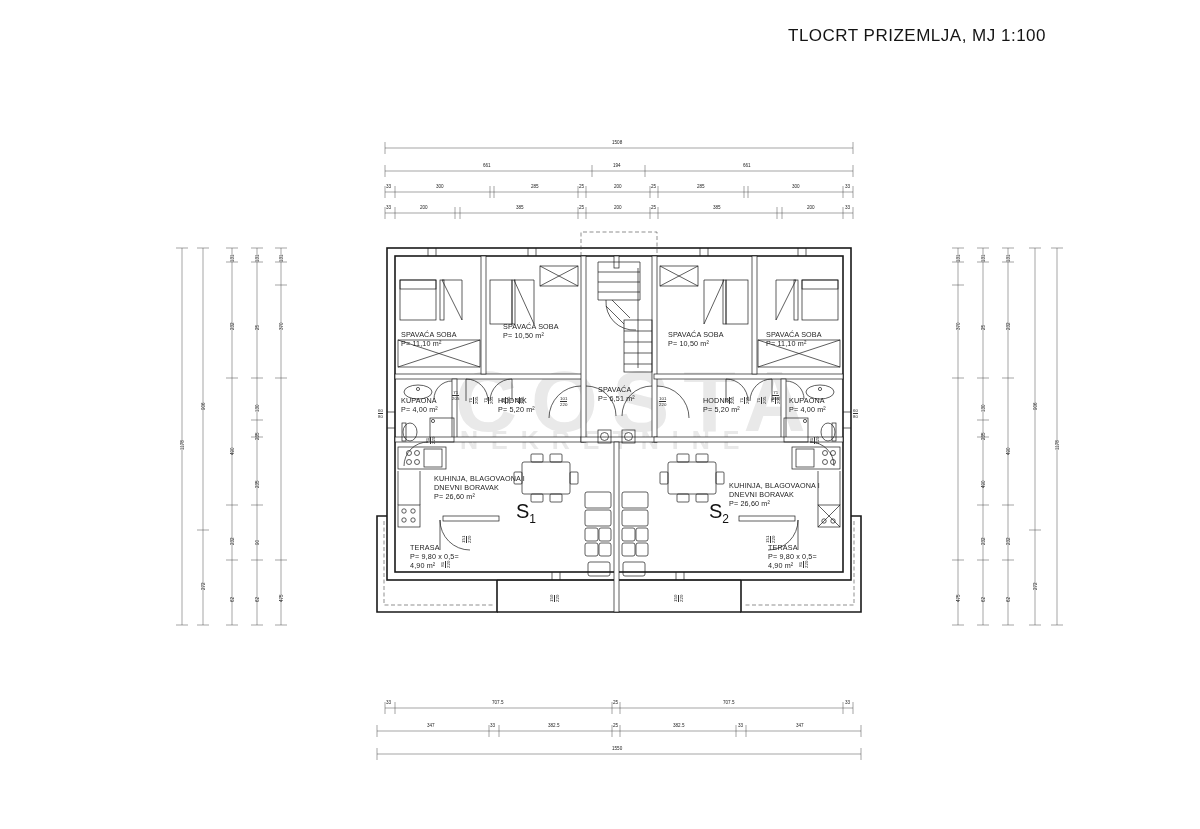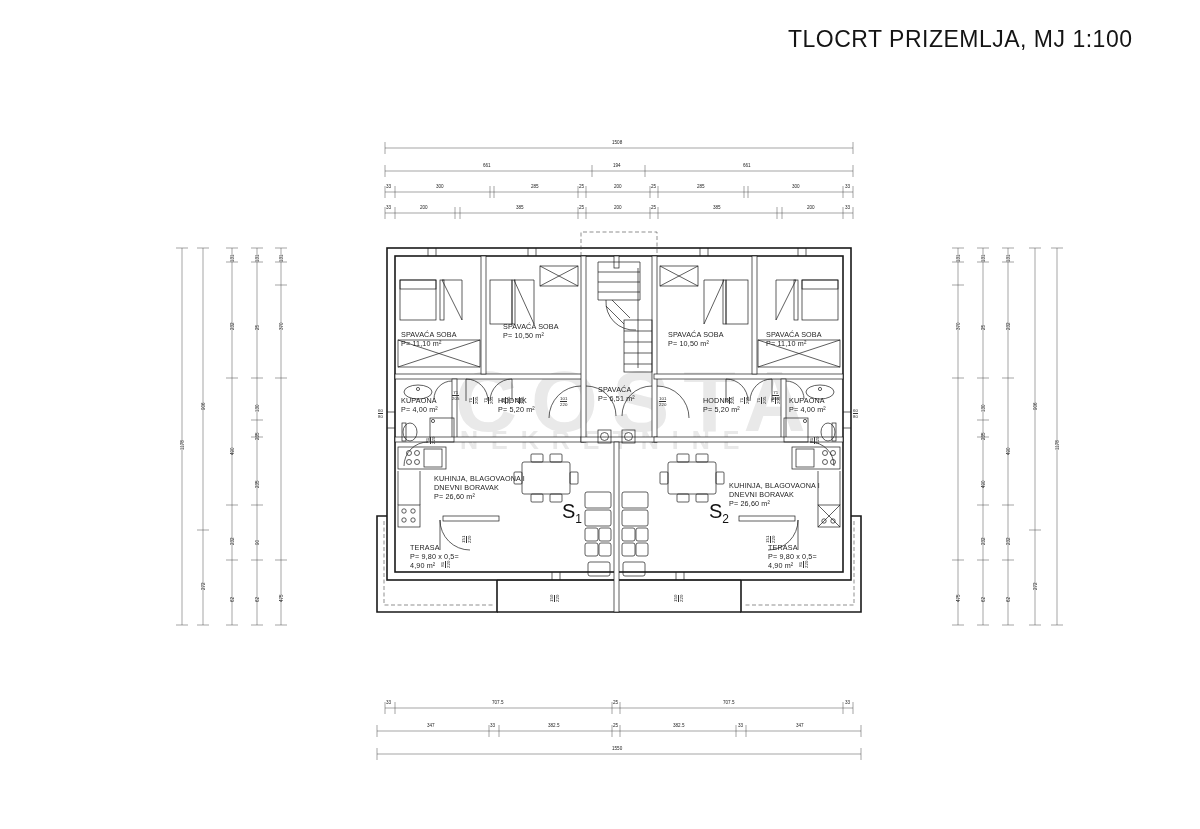--- a/index.html
+++ b/index.html
@@ -26,21 +26,21 @@
     top: 0;
     width: 1200px;
     height: 829px;
     display: block;
   }
   .title-text {
     position: absolute;
     left: 788px;
     top: 26px;
     font-family: "Liberation Sans", sans-serif;
-    font-size: 23px;
+    font-size: 17px;
     letter-spacing: 0.5px;
     color: #141414;
     white-space: nowrap;
   }
   .lbl {
     position: absolute;
     font-family: "Liberation Sans", sans-serif;
     font-size: 7.2px;
     line-height: 9.2px;
     color: #1c1c1c;
@@ -583,21 +583,21 @@
     <span>DNEVNI BORAVAK</span><br>
     <span>P= 26,60 m²</span>
   </div>
 
   <div class="lbl" style="left:768px; top:543px;">
     <span>TERASA</span><br>
     <span>P= 9,80 x 0,5=</span><br>
     <span>4,90 m²</span>
   </div>
 
-  <div class="unit-tag" style="left:516px; top:500px;margin-left:46px;">
+  <div class="unit-tag" style="left:516px; top:500px;">
     <span>S</span><sub>1</sub>
   </div>
   <div class="unit-tag" style="left:709px; top:500px;">
     <span>S</span><sub>2</sub>
   </div>
 
   <div class="dim" style="left:612px; top:140px;">1508</div>
 
   <div class="dim" style="left:483px; top:163px;">661</div>
   <div class="dim" style="left:613px; top:163px;">194</div>

